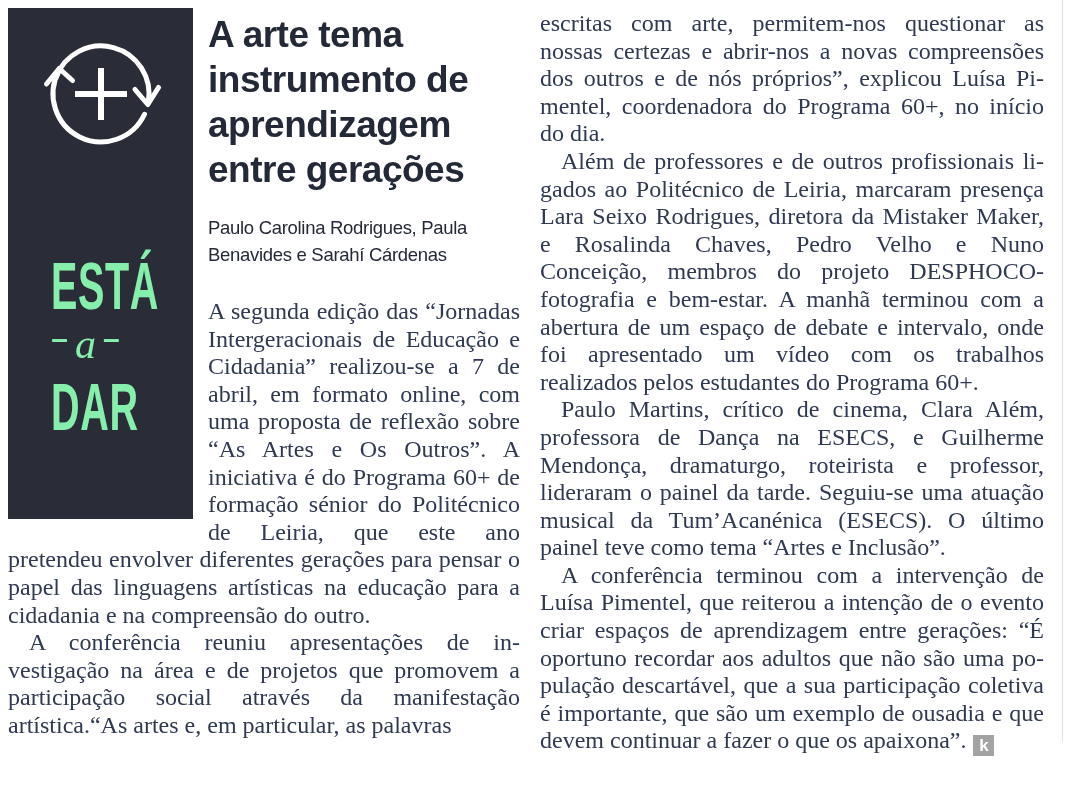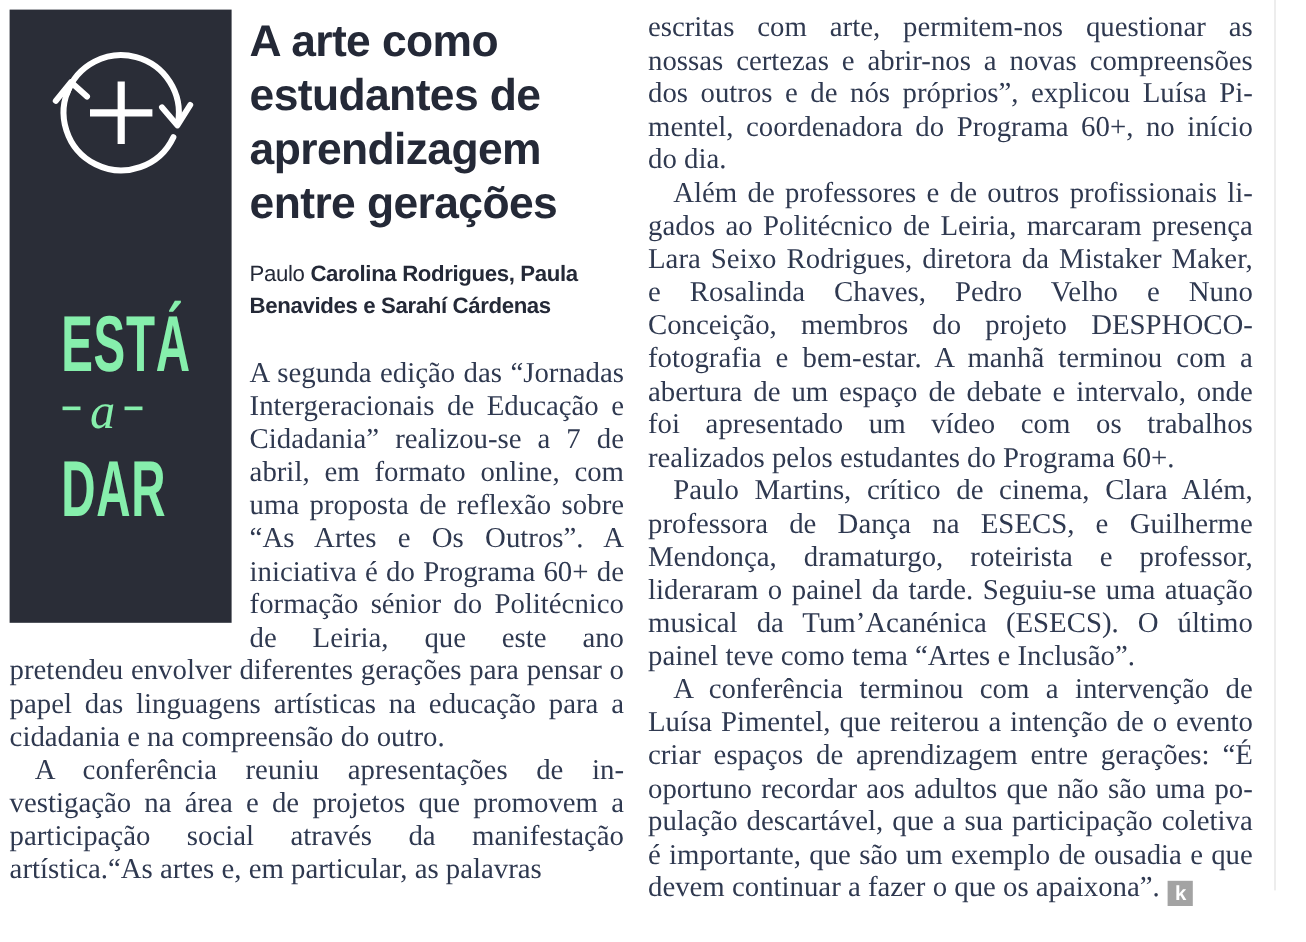--- a/index.html
+++ b/index.html
@@ -67,21 +67,21 @@
     color:var(--headline_ink,#242937);
   }
   .byline{
     margin-top:22px;
     font-family:"Liberation Sans",sans-serif;
     font-size:18.5px;
     line-height:27px;
     letter-spacing:-0.3px;
     color:var(--headline_ink,#242937);
   }
-  .byline .names{font-weight:700;}
+  .byline .names{font-weight:400;}
   .body-par{
     margin:0;
     font-size:24px;
     line-height:27.6px;
     text-align:justify;
   }
   .body-par.first{margin-top:30px;}
   .body-par.indent{text-indent:21px;}
   .italic{}
   .col-right{
@@ -129,21 +129,21 @@
 
         <path d="M 66 40 L 66 92 M 40 66 L 92 66" stroke-width="6" stroke-linecap="butt"></path>
       </svg>
       <div class="brand-lockup">
         <div class="brand-word">ESTÁ</div>
         <div class="brand-mid"><span class="brand-dash">–</span><span class="brand-a">a</span><span class="brand-dash">–</span></div>
         <div class="brand-word">DAR</div>
       </div>
     </aside>
 
-    <h1 class="headline">A arte como estudantes de aprendizagem entre gerações</h1>
+    <h1 class="headline">A arte tema instrumento de aprendizagem entre gerações</h1>
 
     <div class="byline"><span class="label">Paulo </span><span class="names">Carolina Rodrigues, Paula Benavides e Sarahí Cárdenas</span></div>
 
     <p class="body-par first"><span>A segunda edição das “Jorna­das Intergeracionais de Edu­cação e Cidadania” realizou-se a 7 de abril, em formato </span><span class="italic">online</span><span>, com uma proposta de reflexão sobre “As Artes e Os Outros”. A iniciativa é do Programa 60+ de formação sénior do Politéc­nico de Leiria, que este ano pretendeu envolver dife­rentes gerações para pensar o papel das linguagens artísticas na educação para a cidadania e na com­preensão do outro.</span></p>
     <p class="body-par indent">A conferência reuniu apresentações de in­vestigação na área e de projetos que promovem a participação social através da manifestação artística.“As artes e, em particular, as palavras</p>
   </div>
 
   <div class="col-right">
     <p class="body-par">escritas com arte, permitem-nos questionar as nossas certezas e abrir-nos a novas compreensões dos outros e de nós próprios”, explicou Luísa Pi­mentel, coordenadora do Programa 60+, no início do dia.</p>
     <p class="body-par indent">Além de professores e de outros profissionais li­gados ao Politécnico de Leiria, marcaram presença Lara Seixo Rodrigues, diretora da Mistaker Maker, e Rosalinda Chaves, Pedro Velho e Nuno Conceição, membros do projeto DESPHOCO-fotografia e bem-estar. A manhã terminou com a abertura de um es­paço de debate e intervalo, onde foi apresentado um vídeo com os trabalhos realizados pelos estudantes do Programa 60+.</p>

